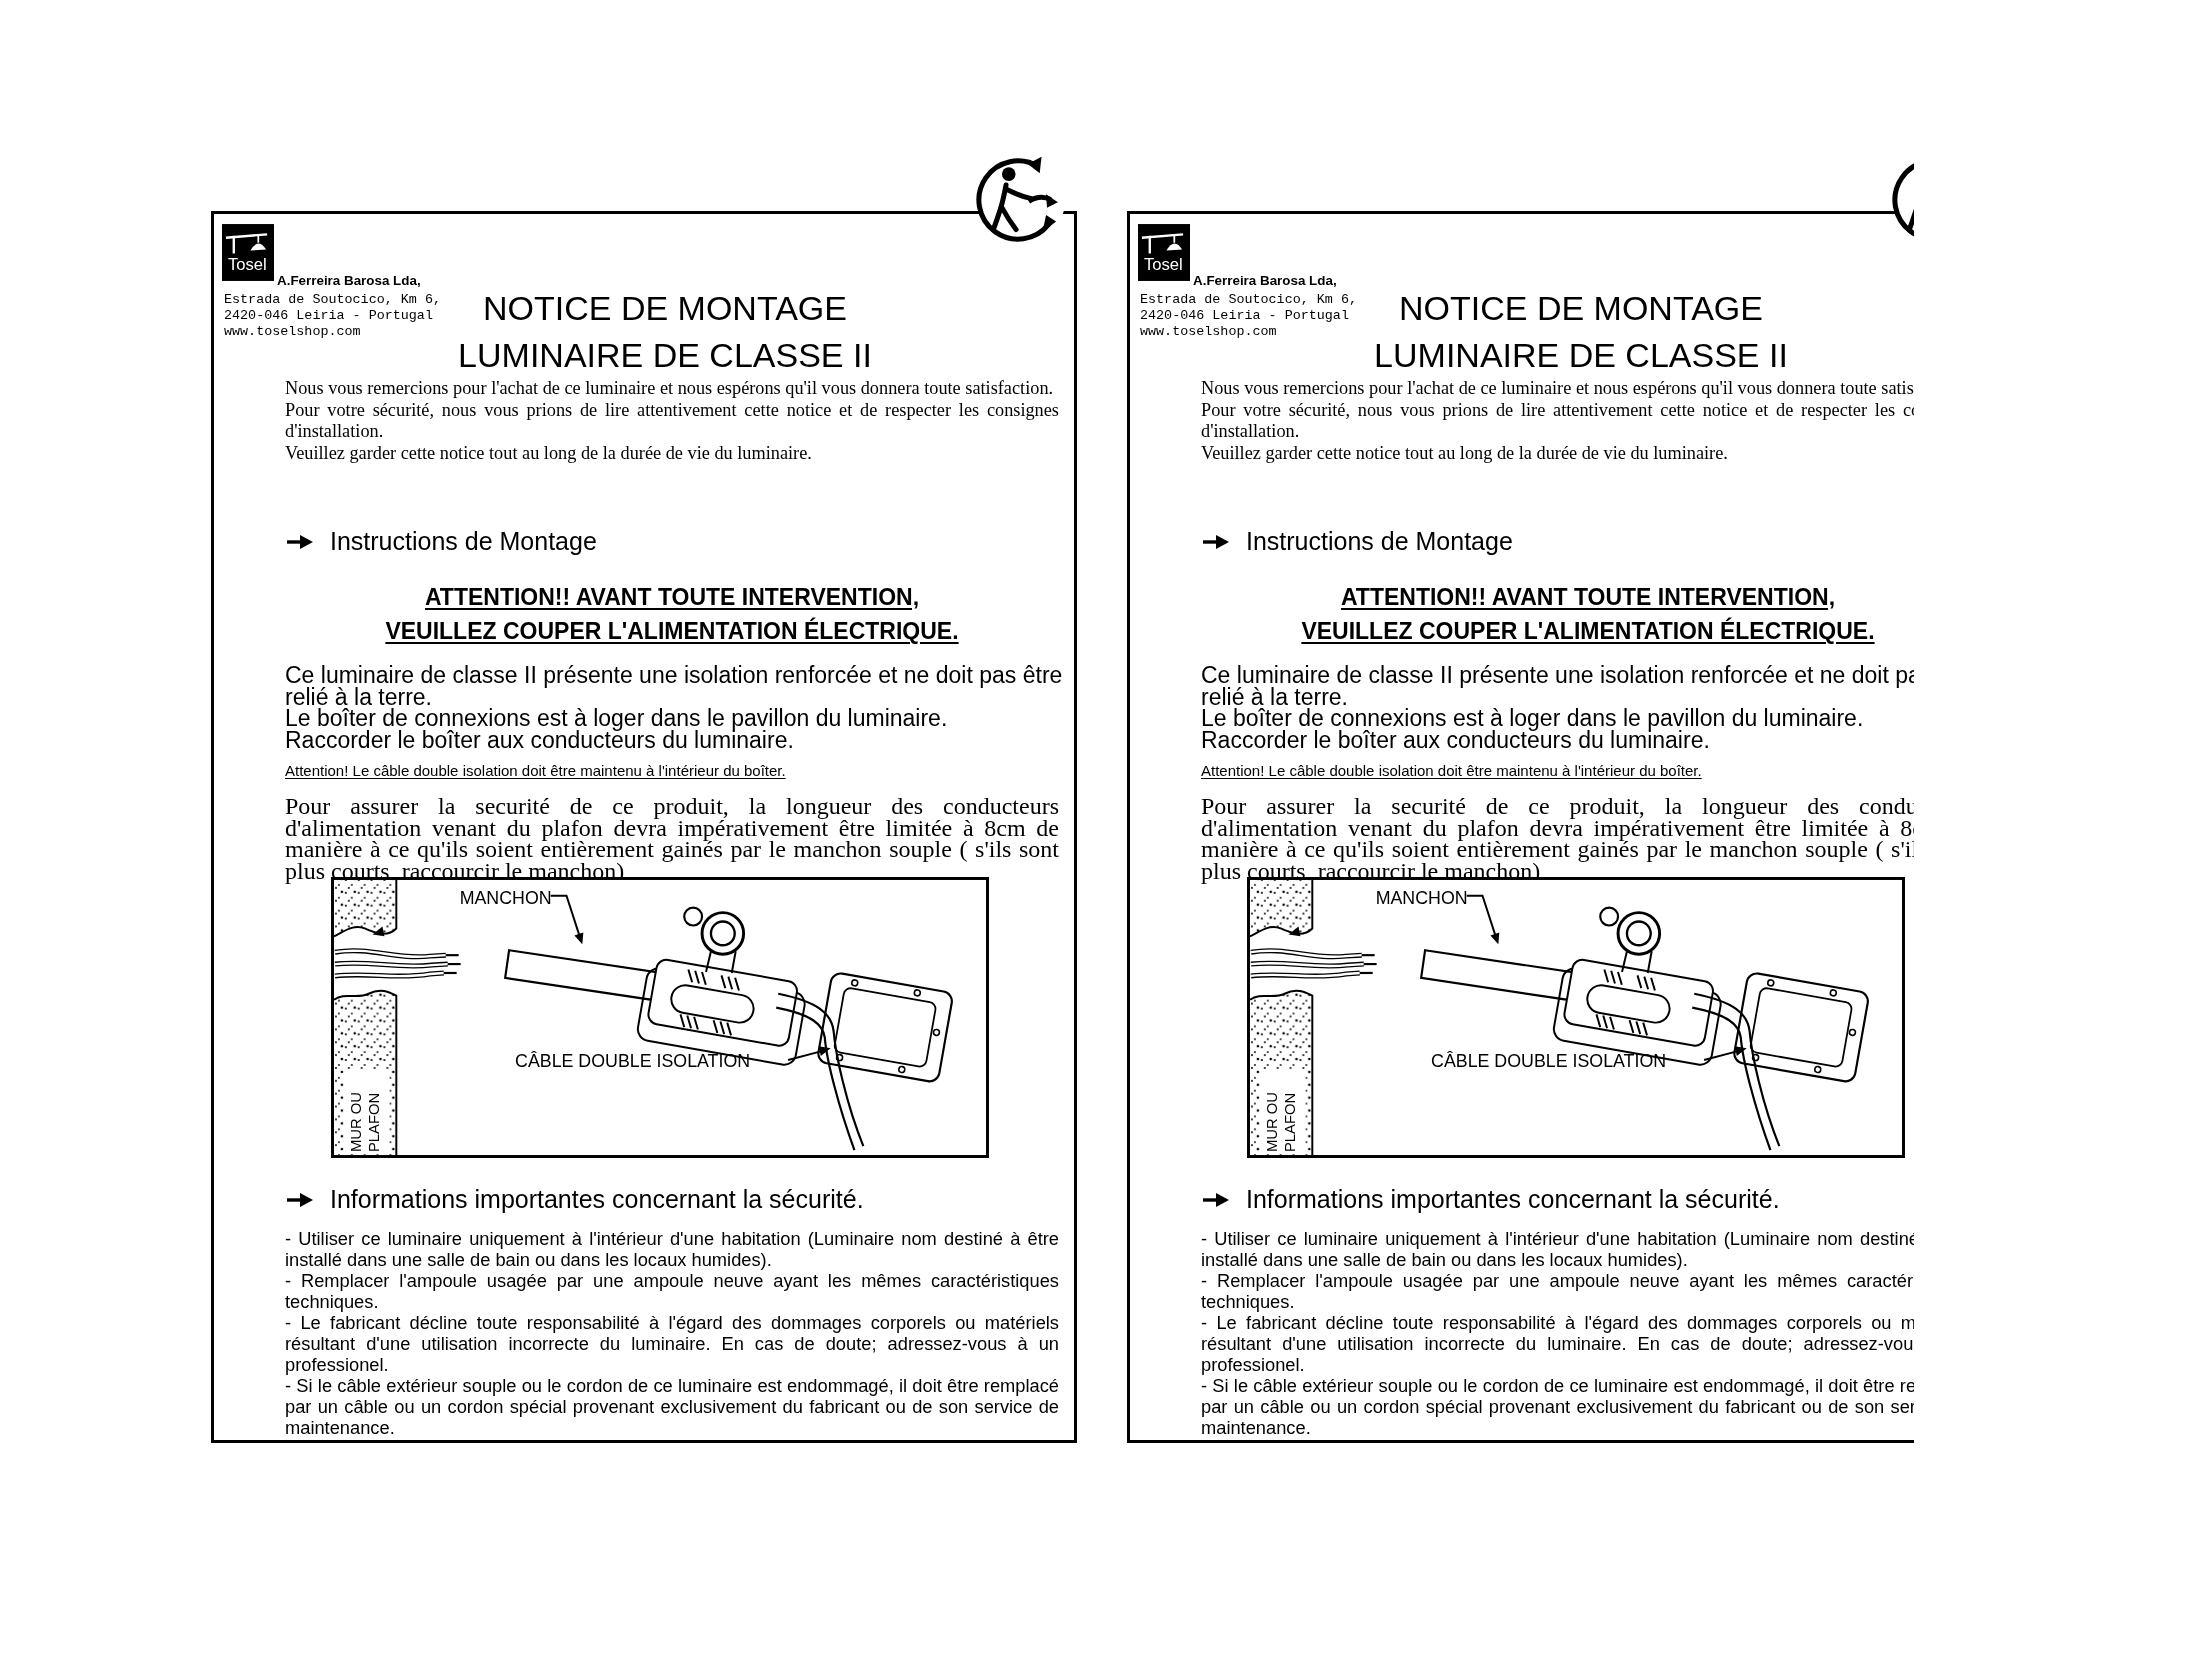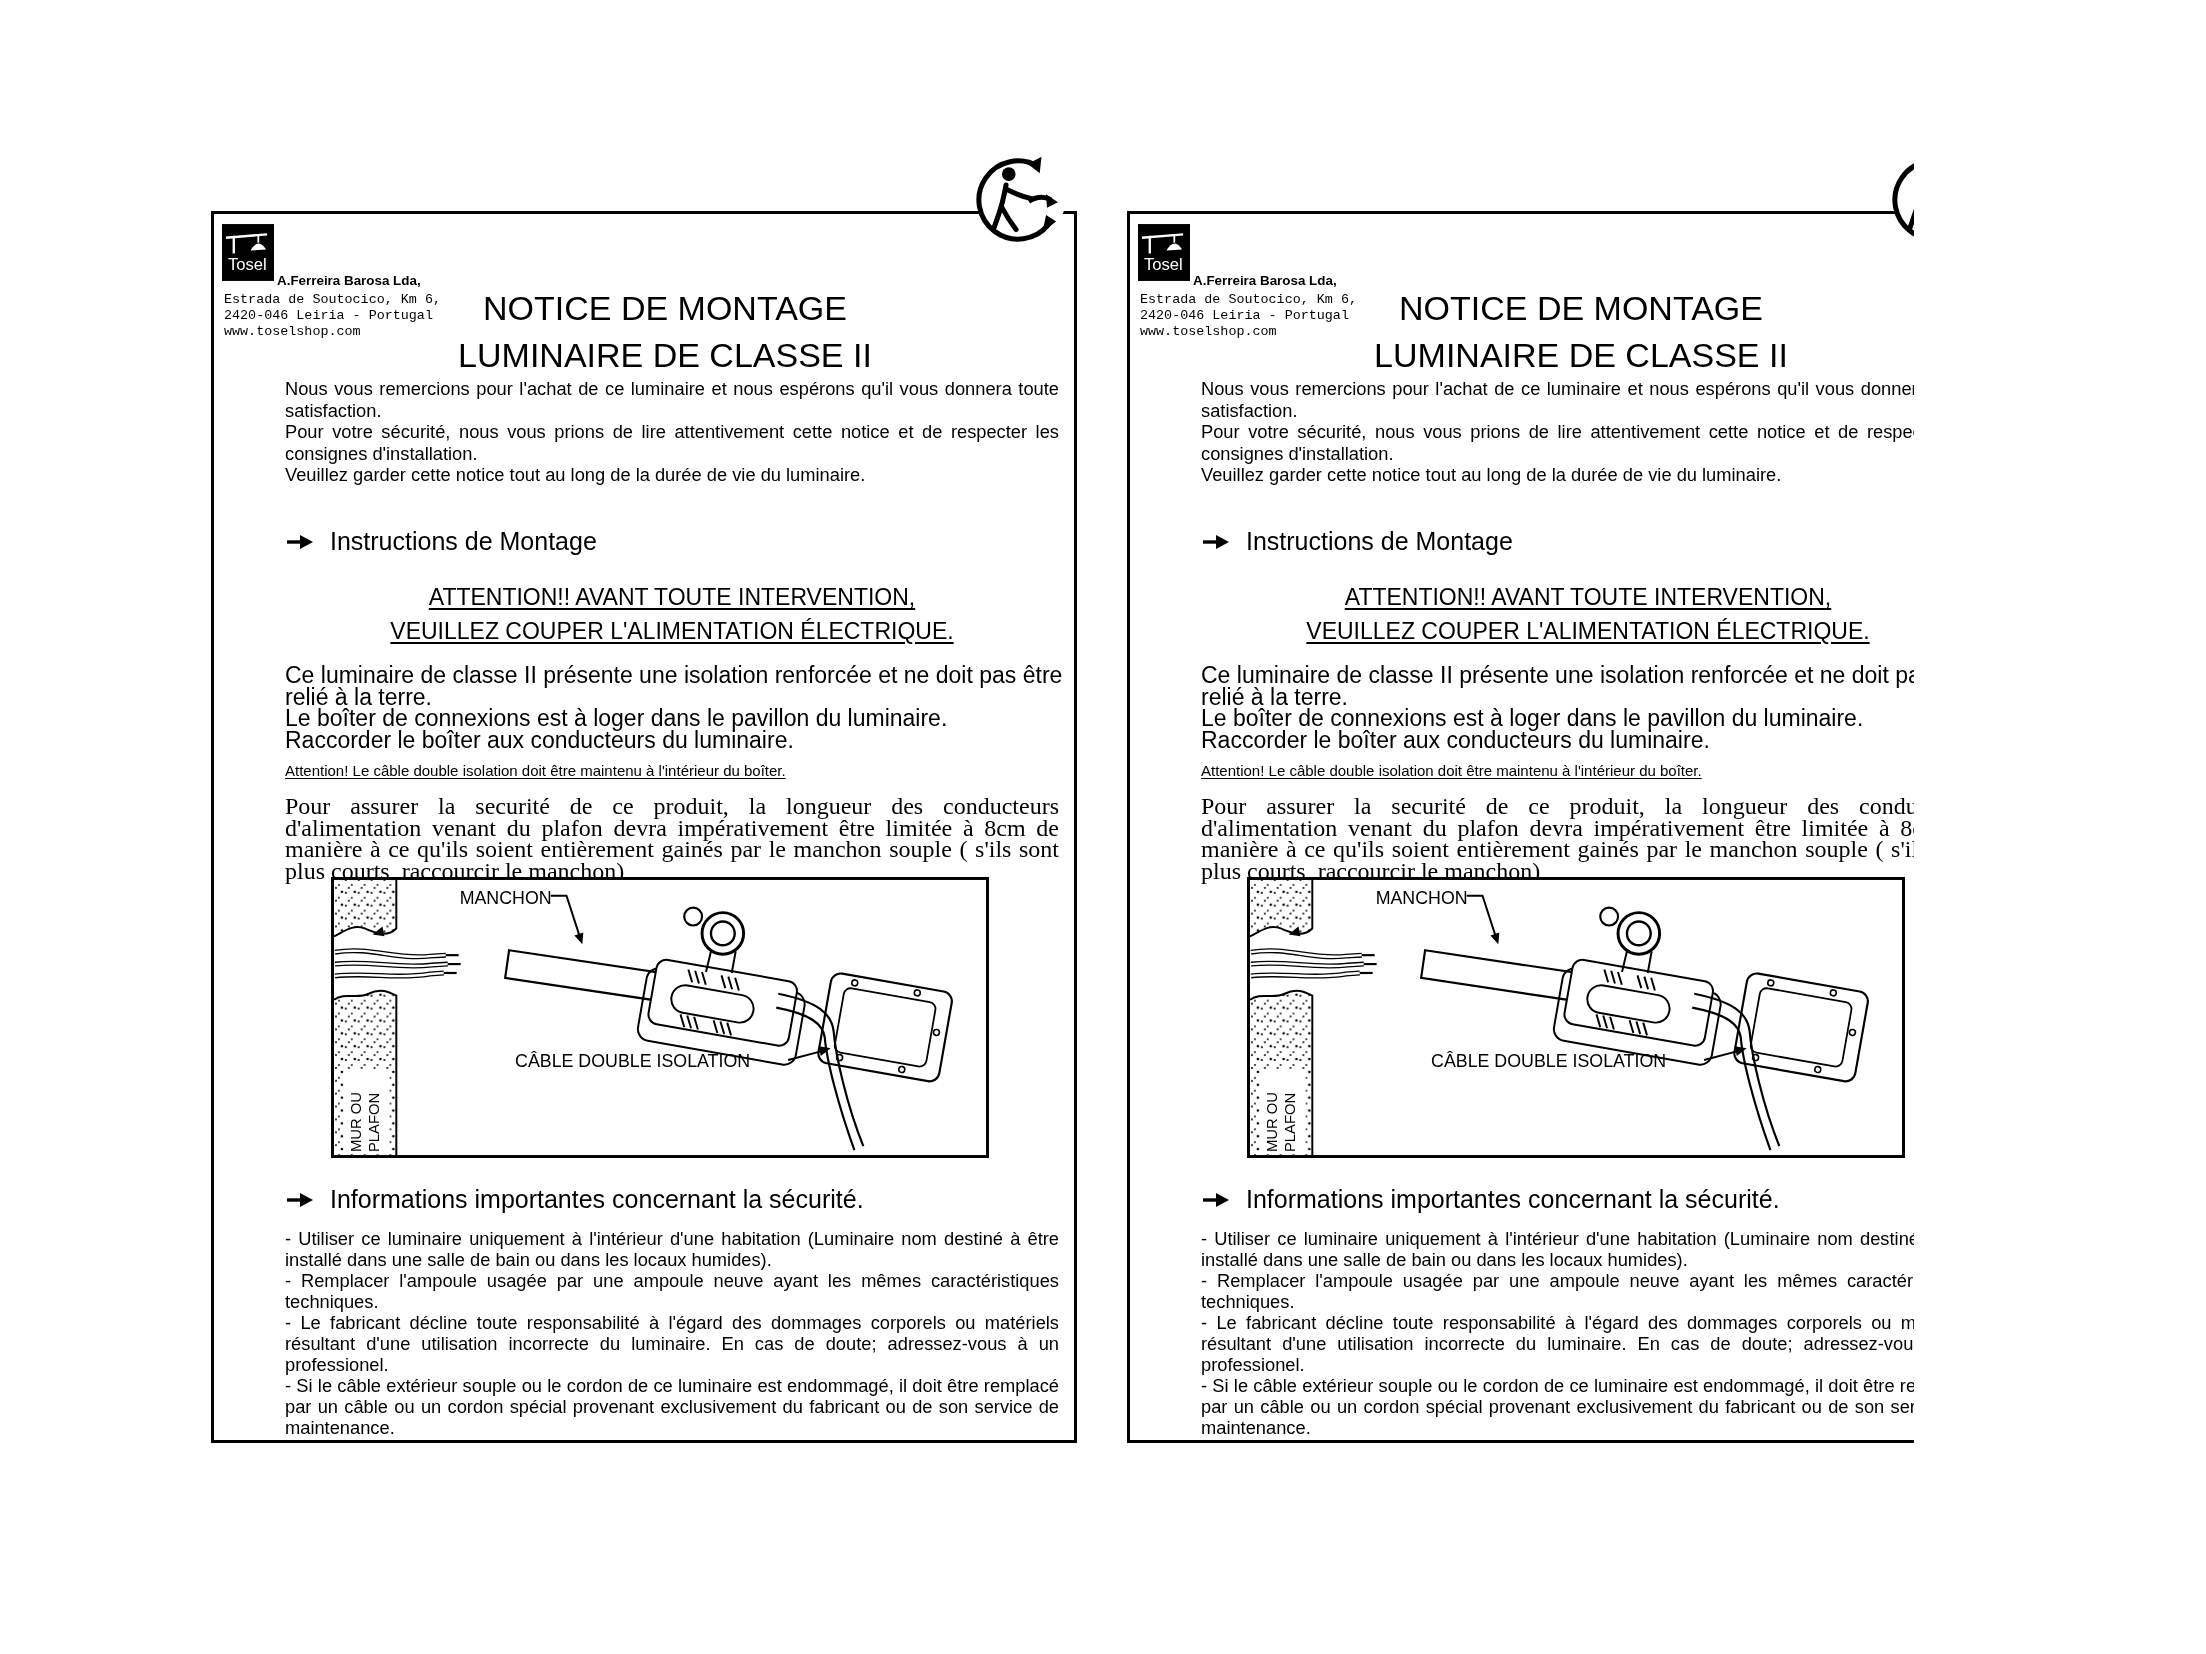--- a/index.html
+++ b/index.html
@@ -9,28 +9,28 @@
   .page.first{left:211px;}
   .page.second{left:1127px;}
 
   .logo-svg{position:absolute;left:8px;top:10px;}
   .company-line{position:absolute;left:63px;top:59px;font-size:13.4px;white-space:nowrap;font-weight:bold;}
   .addr-block{position:absolute;left:10px;top:78px;font-size:13.4px;line-height:16px;white-space:nowrap;font-family:Liberation Mono, monospace;}
   .doc-title{position:absolute;left:129px;top:71px;width:644px;text-align:center;font-size:34px;line-height:47px;}
   .triman{position:absolute;left:762px;top:-59px;width:91px;height:91px;}
 
   .intro{position:absolute;left:71px;top:164px;width:774px;font-size:18.3px;line-height:21.5px;text-align:justify;}
-  .intro p{margin:0;}
+  .intro p{margin:0;font-family:Liberation Serif, serif;}
 
   .sec-heading{position:absolute;left:71px;display:flex;align-items:center;gap:15px;font-size:25px;white-space:nowrap;}
   .sec-heading.h-montage{top:313px;}
   .sec-heading.h-securite{top:971px;}
 
   .warning{position:absolute;left:71px;top:366px;width:774px;text-align:center;font-size:23px;line-height:34px;}
-  .warning div{text-decoration:underline;text-underline-offset:3px;}
+  .warning div{text-decoration:underline;text-underline-offset:3px;font-weight:bold;}
 
   .class2{position:absolute;left:71px;top:451px;width:782px;font-size:23px;line-height:21.5px;}
   .class2 div{margin:0;}
 
   .cable-note{position:absolute;left:71px;top:548px;font-size:15px;text-decoration:underline;text-underline-offset:2px;white-space:nowrap;}
 
   .length-para{position:absolute;left:71px;top:582px;width:774px;font-size:24px;line-height:21.5px;text-align:justify;font-family:Liberation Serif, serif;}
 
   .diagram{position:absolute;left:117px;top:663px;width:658px;height:281px;}
   .dlabel{font-size:18px;letter-spacing:0px;fill:#000;}

